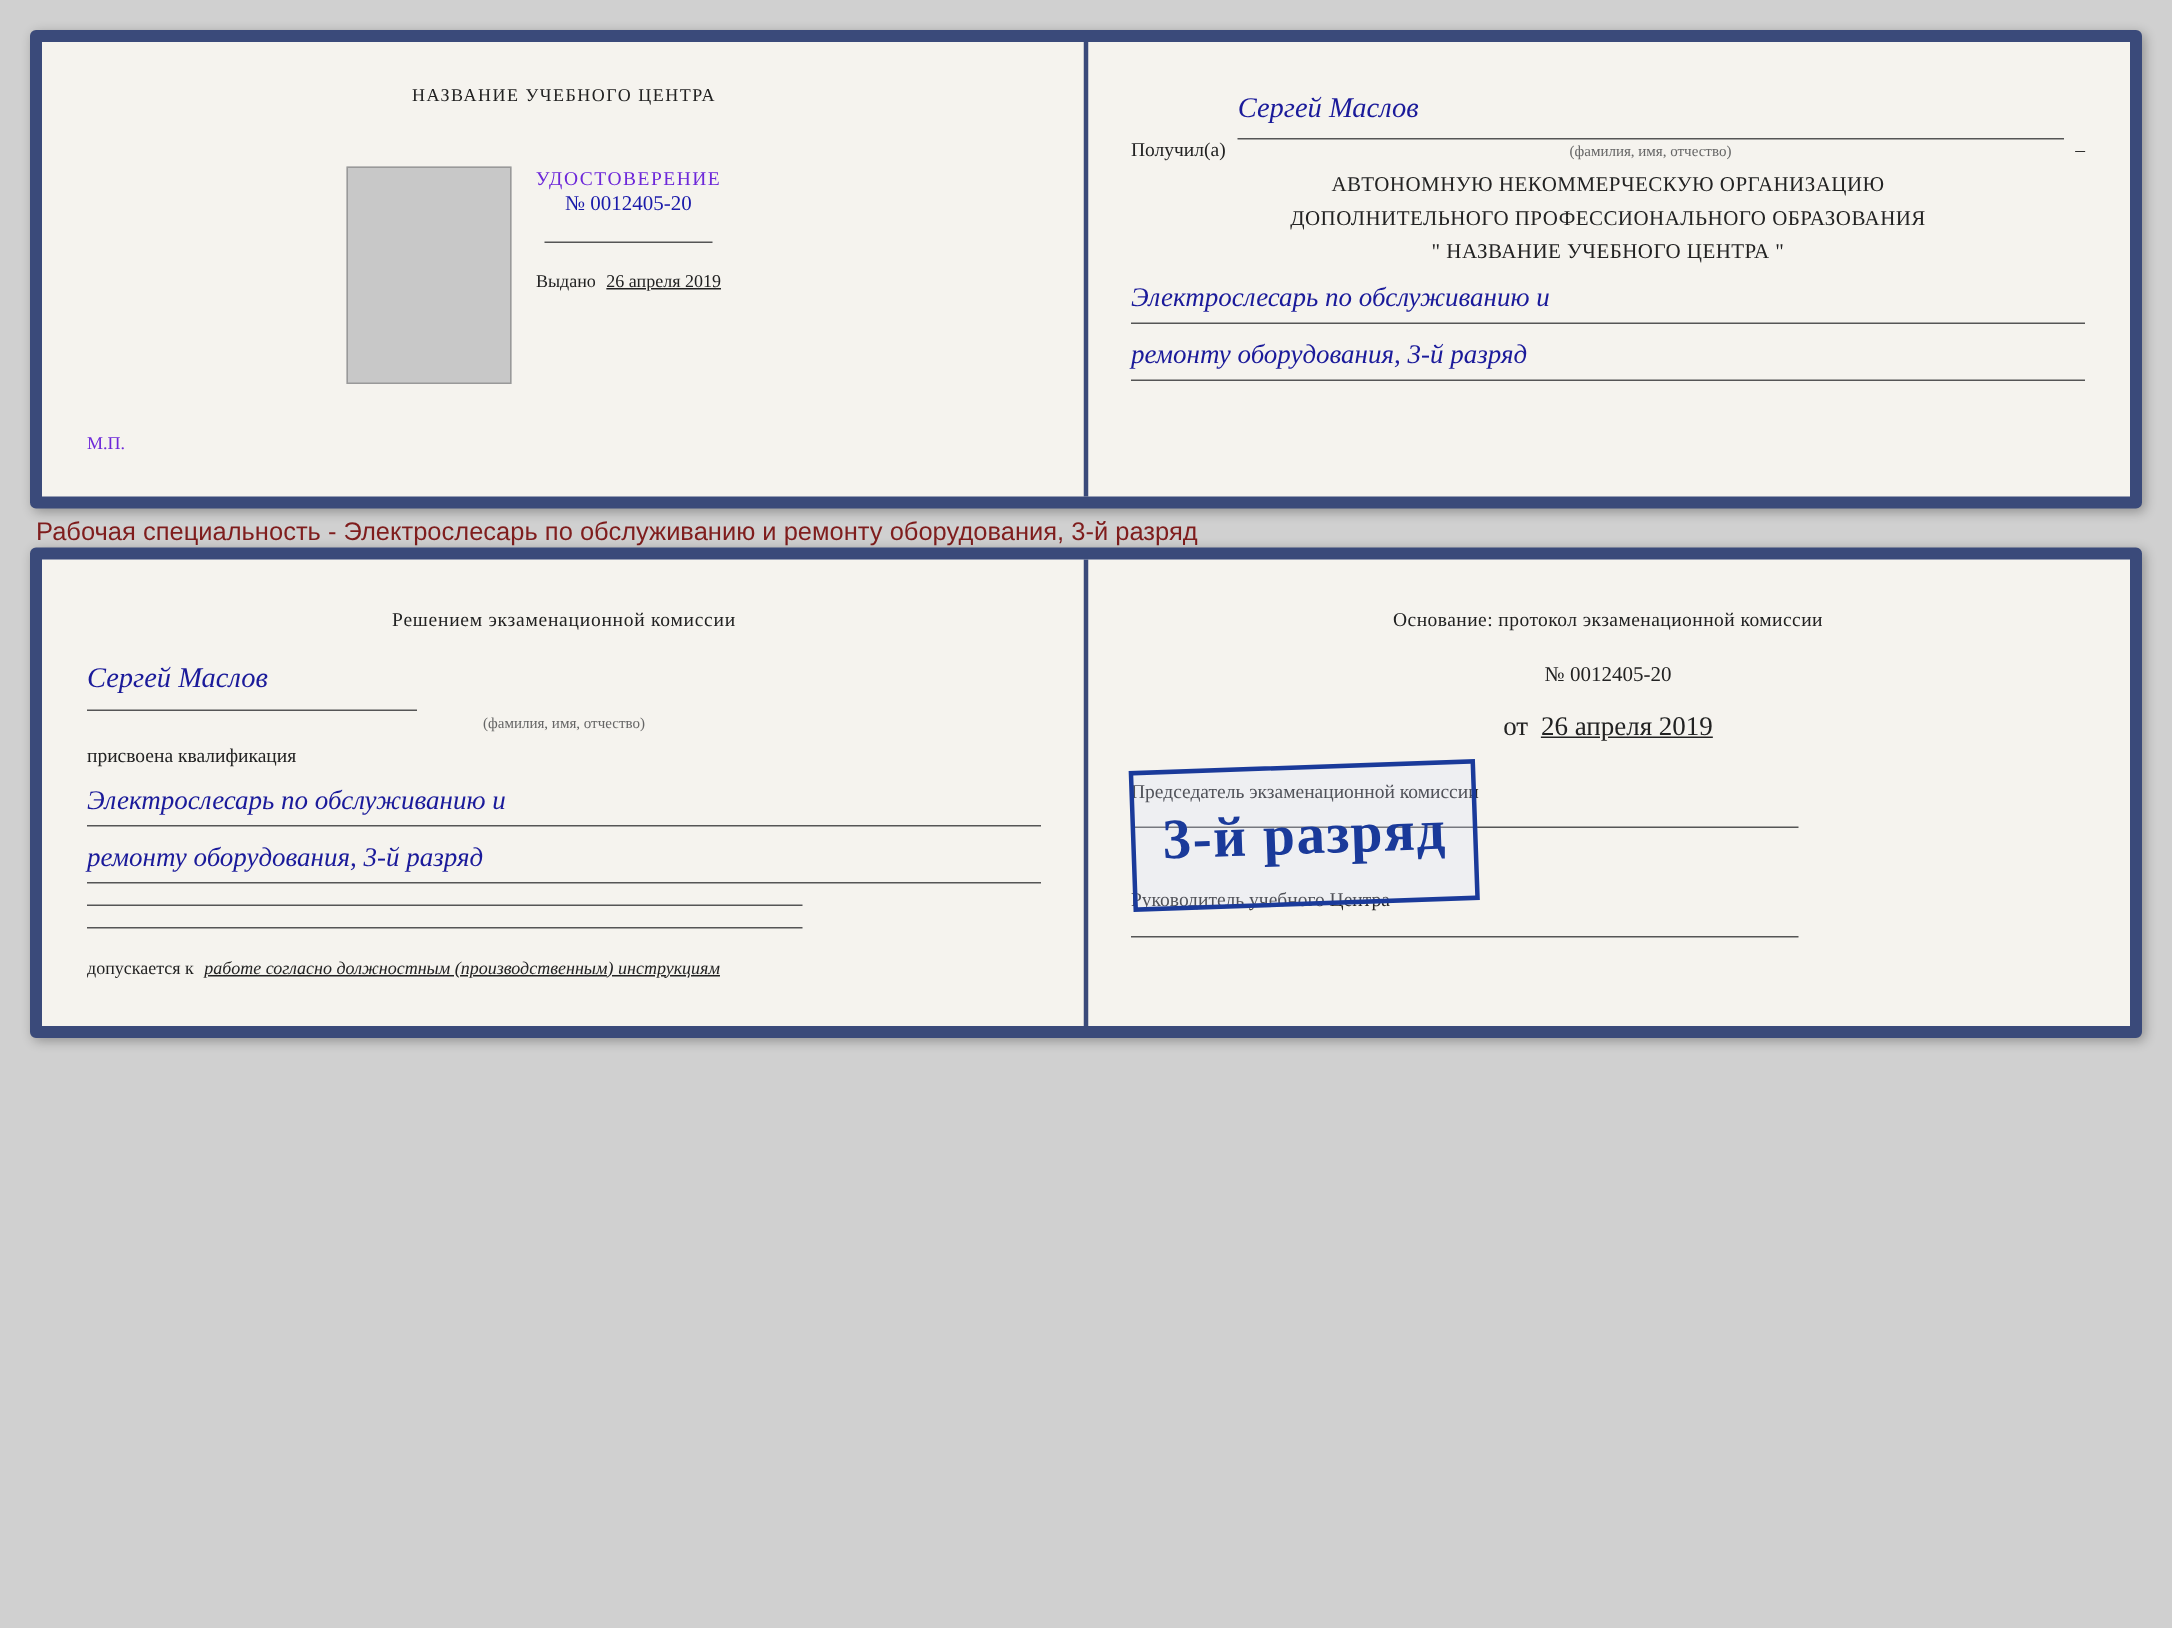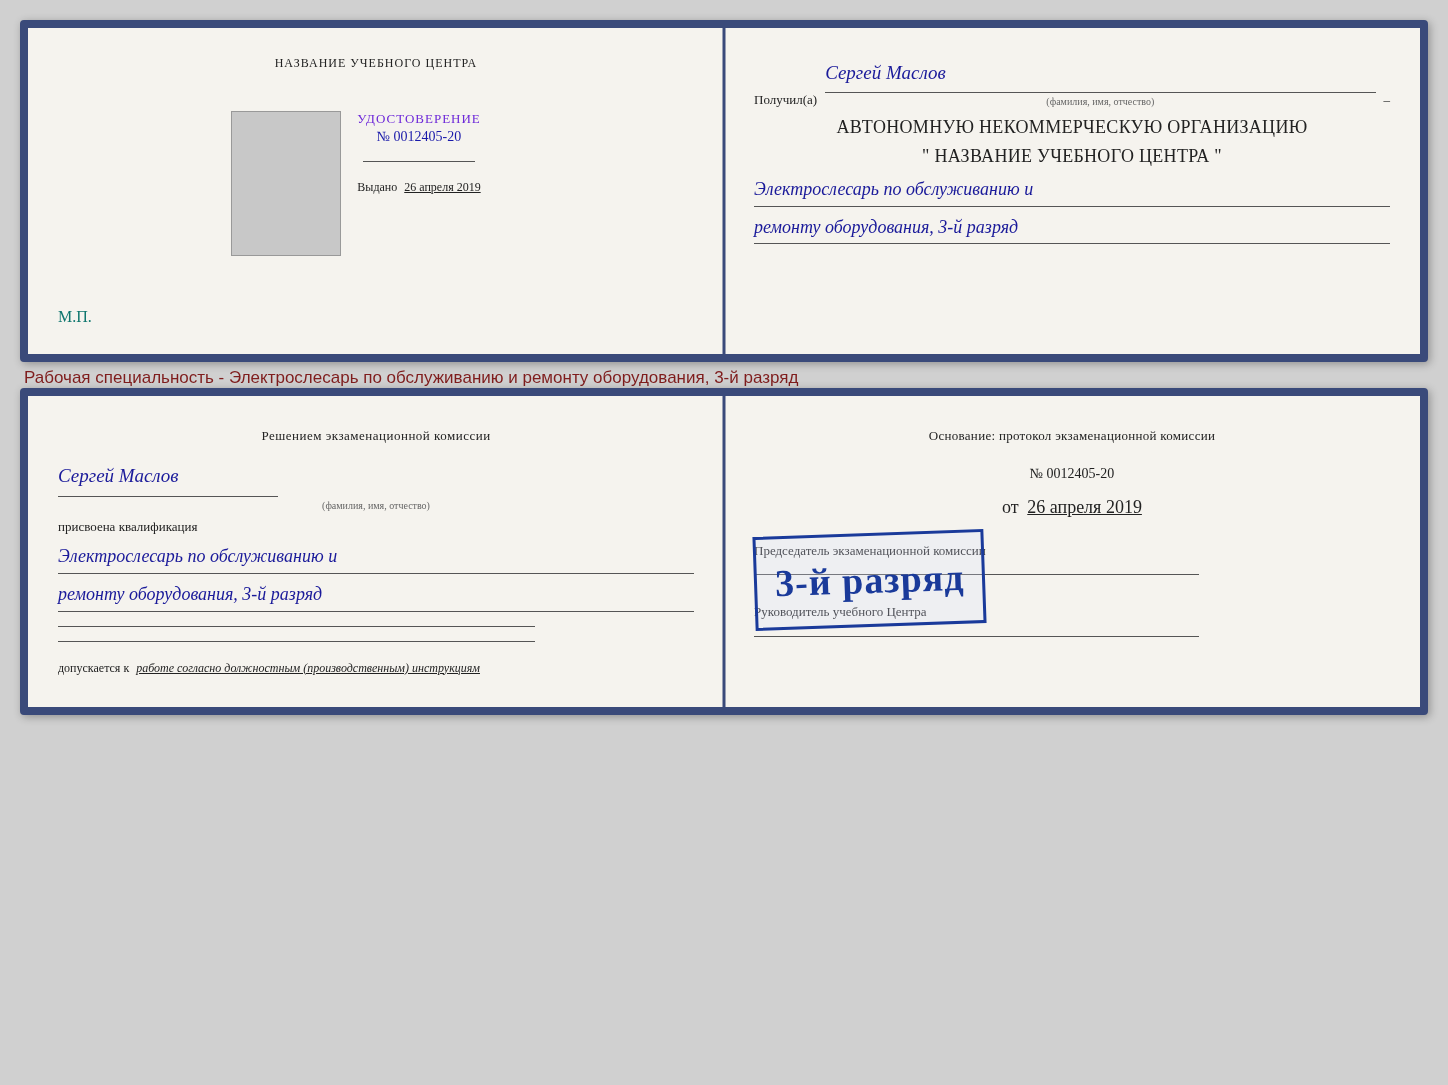--- a/index.html
+++ b/index.html
@@ -134,37 +134,38 @@
             <div style="font-size:14px; color:#1a1aaa; margin-top:2px;">№ 0012405-20</div>
           </div>
           <div style="width:90%; height:1px; background:#555; margin:10px auto;"></div>
           <div style="font-size:12px; color:#222; margin-top:8px;">
             <span>Выдано</span>
             <span style="text-decoration:underline; margin-left:4px;">26 апреля 2019</span>
           </div>
         </div>
       </div>
 
-      <div style="margin-top:32px; font-size:16px; color:#0f766e; align-self:flex-start;">М.П.</div>
+      <div style="margin-top:12px; font-size:12px; color:#6d28d9; align-self:flex-start;">М.П.</div>
     </div>
 
     <div class="cert-right">
 
       <div style="display:flex; align-items:flex-end; gap:8px; margin-bottom:2px; flex-wrap:wrap;">
         <span style="font-size:13px;">Получил(а)</span>
         <div style="flex:1; min-width:180px;">
           <div style="font-family:Georgia,serif; font-size:19px; color:#1a1a9a; font-style:italic; border-bottom:1px solid #555; padding-bottom:2px;">Сергей Маслов</div>
           <div style="font-size:10px; color:#666; text-align:center;">(фамилия, имя, отчество)</div>
         </div>
         <span style="font-size:13px;">–</span>
       </div>
 
 
-      <div style="text-align:center; font-size:18px; letter-spacing:0.3px; line-height:1.6; text-transform:uppercase;">
+      <div style="text-align:center; font-size:14px; letter-spacing:0.3px; line-height:1.6; text-transform:uppercase;">
         <div>АВТОНОМНУЮ НЕКОММЕРЧЕСКУЮ ОРГАНИЗАЦИЮ</div>
+        <div>ДОПОЛНИТЕЛЬНОГО ПРОФЕССИОНАЛЬНОГО ОБРАЗОВАНИЯ</div>
         <div>"   НАЗВАНИЕ УЧЕБНОГО ЦЕНТРА   "</div>
       </div>
 
       <div style="font-family:Georgia,serif; font-size:18px; color:#1a1a9a; font-style:italic; border-bottom:1px solid #555; padding-bottom:2px; margin-top:4px; line-height:1.6;">Электрослесарь по обслуживанию и</div>
       <div style="font-family:Georgia,serif; font-size:18px; color:#1a1a9a; font-style:italic; border-bottom:1px solid #555; padding-bottom:2px; margin-top:6px; line-height:1.6;">ремонту оборудования, 3-й разряд</div>
     </div>
 
   </div>
 
   <div class="caption-text">Рабочая специальность - Электрослесарь по обслуживанию и ремонту оборудования, 3-й разряд</div>
@@ -201,21 +202,21 @@
       <div style="text-align:center; font-size:14px; margin-bottom:4px;">№ 0012405-20</div>
 
       <div style="text-align:center; font-size:18px; margin-bottom:16px;">
         <span>от</span>
         <span style="text-decoration:underline; margin-left:4px;">26 апреля 2019</span>
       </div>
 
       <div style="font-size:13px; margin-top:10px;">Председатель экзаменационной комиссии</div>
       <div style="width:70%; height:1px; background:#555; margin:12px 0;"></div>
 
-      <div style="font-size:13px; margin-top:25px;">Руководитель учебного Центра</div>
+      <div style="font-size:13px; margin-top:36px;">Руководитель учебного Центра</div>
       <div style="width:70%; height:1px; background:#555; margin:12px 0;"></div>
 
       <div style="position:absolute; bottom:80px; left:30px; border:3px solid #1a3a9a; padding:10px 18px; transform:rotate(-2deg); background:rgba(220,228,255,0.25);">
         <div style="font-size:38px; font-weight:bold; color:#1a3a9a; letter-spacing:1px; white-space:nowrap;">3-й разряд</div>
       </div>
 
     </div>
 
   </div>
 

